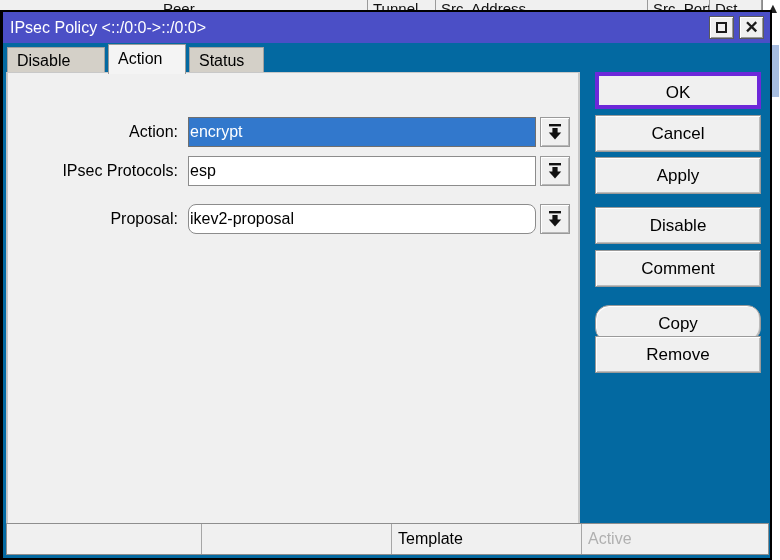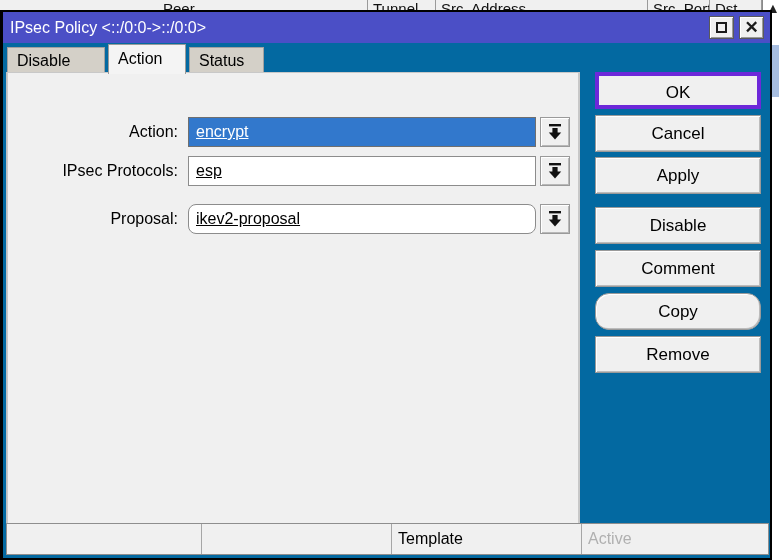--- a/index.html
+++ b/index.html
@@ -193,26 +193,25 @@
   }
   .field-input {
     position: absolute;
     top: 0;
     height: 30px;
     background: #ffffff;
     border: 1px solid #8c8c8c;
     box-sizing: border-box;
     font-size: 16px;
     line-height: 28px;
-    padding-left: 7px;
+    padding-left: 1px;
     color: #000;
     overflow: hidden;
     white-space: nowrap;
     cursor: text;
-    text-decoration: underline;
   }
   .field-input.selected {
     background: #3278cc;
     color: #ffffff;
     border-color: #6f6f6f;
   }
   .dropbtn {
     position: absolute;
     top: 0;
     width: 30px; height: 30px;
@@ -354,21 +353,21 @@
       </div>
     </div>
   <div id="panel-divider"></div>
 
   <div id="button-col">
       <div class="dlgbtn default" style="top: 0px;">OK</div>
       <div class="dlgbtn" style="top: 43px;">Cancel</div>
       <div class="dlgbtn" style="top: 85px;">Apply</div>
       <div class="dlgbtn" style="top: 135px;">Disable</div>
       <div class="dlgbtn" style="top: 178px;">Comment</div>
-      <div class="dlgbtn" style="top: 221px; border-radius: 14px;">Copy</div>
+      <div class="dlgbtn" style="top: 233px; border-radius: 14px;">Copy</div>
       <div class="dlgbtn" style="top: 264px;">Remove</div>
     </div>
 
   <div id="statusbar">
       <div class="status-cell sep" style="left: 194px; width: 190px;"></div>
       <div class="status-cell sep" style="left: 384px; width: 190px;">Template</div>
       <div class="status-cell sep dim" style="left: 574px; width: 187px;">Active</div>
     </div>
 </div>
 

